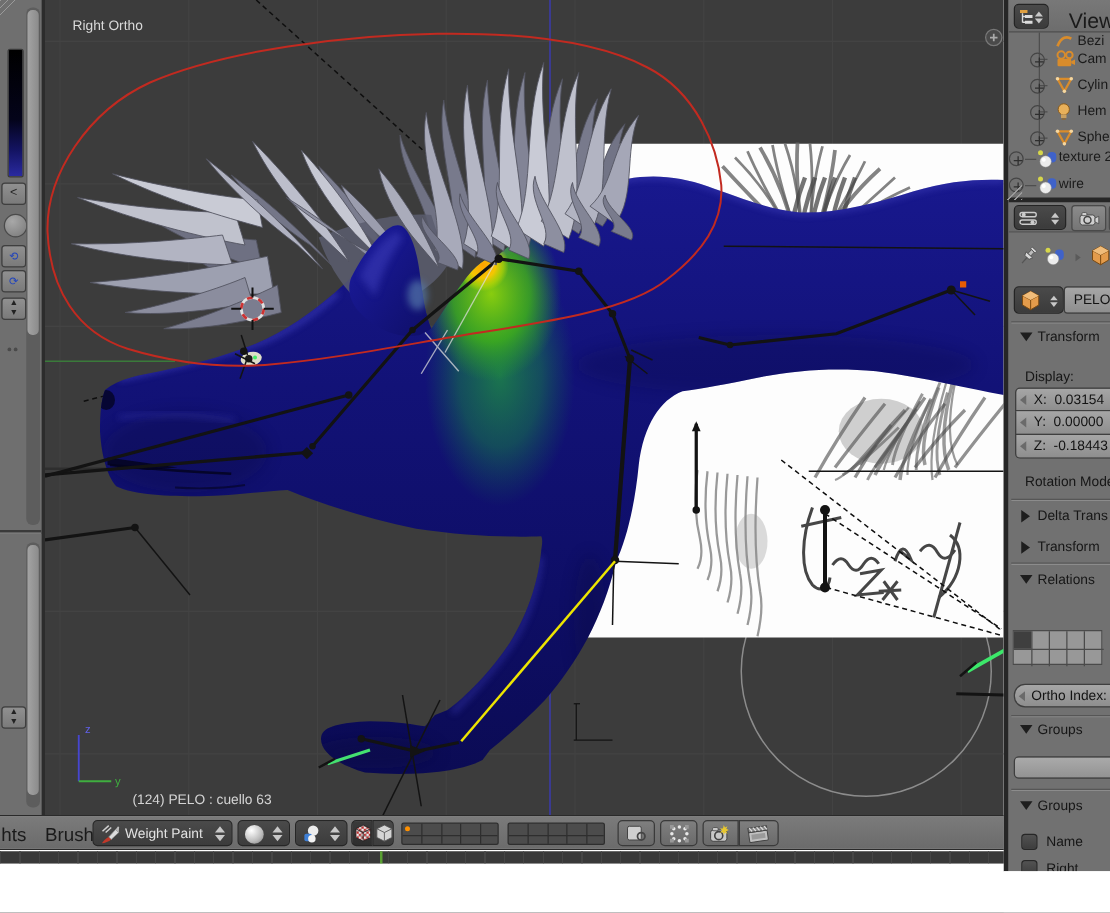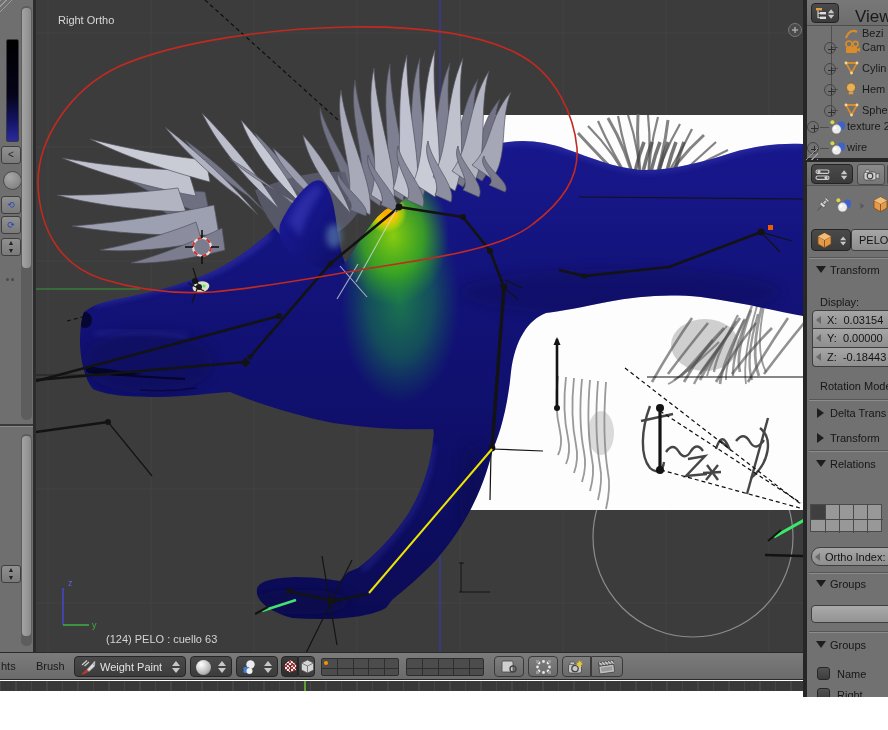--- a/index.html
+++ b/index.html
@@ -10,21 +10,21 @@
 .corner{width:14px;height:14px;background:repeating-linear-gradient(135deg,#9a9a9a 0 1px,rgba(0,0,0,0) 1px 4px);clip-path:polygon(0 0,100% 0,0 100%)}
 #prev{left:6px;top:39px;width:13px;height:103px;background:linear-gradient(#000 0%,#04041a 55%,#141464 80%,#2a2aa0 100%);border:1px solid #3a3a3a;border-radius:2px}
 .sbtn{left:1px;width:20px;height:18px;background:linear-gradient(#909090,#7a7a7a);border:1px solid #3f3f3f;border-radius:3px;color:#222;font-size:10px;line-height:16px;text-align:center}
 #scroll1c{left:21px;top:6px;width:11px;height:414px;background:#5d5d5d;border-radius:5px}
 #scroll1t{left:22px;top:8px;width:9px;height:260px;background:linear-gradient(90deg,#a4a4a4,#8b8b8b);border-radius:4px}
 #divider{left:0;top:424px;width:33px;height:3px;background:#3a3a3a;border-bottom:1px solid #8a8a8a}
 #scroll2c{left:21px;top:434px;width:11px;height:212px;background:#5d5d5d;border-radius:5px}
 #scroll2t{left:22px;top:436px;width:9px;height:200px;background:linear-gradient(90deg,#a4a4a4,#8b8b8b);border-radius:4px}
 
 #header{left:0;top:652px;width:803px;height:28px;background:linear-gradient(#7b7b7b,#6b6b6b);border-top:1px solid #2a2a2a;border-bottom:1px solid #2a2a2a}
-#header .menu{position:absolute;top:7px;font-size:11px;color:#1a1a1a}
+#header .menu{position:absolute;top:7px;font-size:15px;color:#1a1a1a}
 .hbtn{position:absolute;top:3px;height:21px;background:linear-gradient(#4a4a4a,#3c3c3c);border:1px solid #262626;border-radius:4px;color:#e2e2e2}
 .updn{position:absolute;right:4px;top:4px;width:9px;height:12px}
 .updn:before,.updn:after{content:"";position:absolute;left:0;border-left:4px solid rgba(0,0,0,0);border-right:4px solid rgba(0,0,0,0)}
 .updn:before{top:0;border-bottom:5px solid #c8c8c8}
 .updn:after{bottom:0;border-top:5px solid #c8c8c8}
 .lgrid{position:absolute;top:5px;width:78px;height:18px;border:1px solid #2e2e2e;background:#4c4c4c;border-radius:2px}
 .lgrid i{position:absolute;top:0;bottom:0;width:1px;background:#2e2e2e}
 .lgrid b{position:absolute;left:0;right:0;top:8.5px;height:1px;background:#2e2e2e}
 .ibtn{position:absolute;top:3px;height:21px;background:linear-gradient(#7f7f7f,#6a6a6a);border:1px solid #3a3a3a;border-radius:4px}
 

